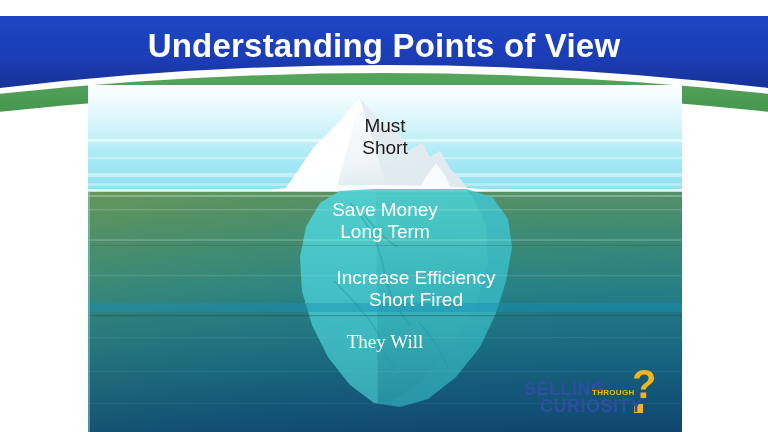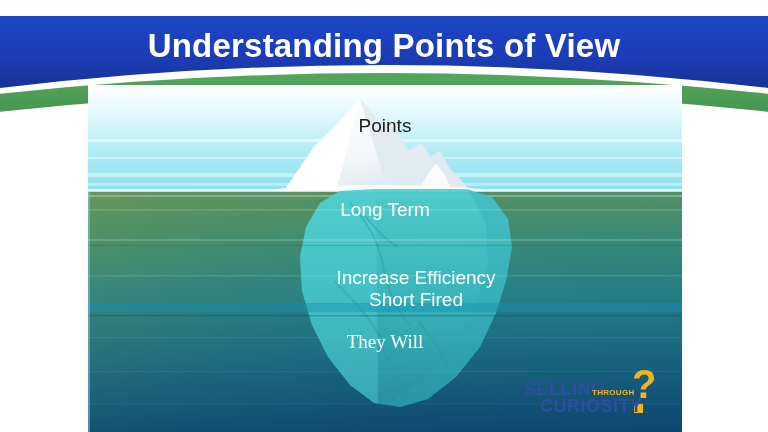--- a/index.html
+++ b/index.html
@@ -219,24 +219,26 @@
         <rect x="0" y="230" width="594" height="1.4" fill="#123a4a" opacity="0.30"></rect>
         <rect x="0" y="252" width="594" height="1.2" fill="#7fd3d6" opacity="0.12"></rect>
         <rect x="0" y="286" width="594" height="1.2" fill="#7fd3d6" opacity="0.10"></rect>
         <rect x="0" y="318" width="594" height="1.2" fill="#5bb6d6" opacity="0.10"></rect>
 
         <rect x="0" y="106" width="2" height="241" fill="#8fd8e2" opacity="0.45"></rect>
       </g>
     </svg>
 
     <div class="berg-label" id="label-tip">
-      <div>Points</div>
+      <div>Must</div>
+      <div>Short</div>
     </div>
 
     <div class="berg-label" id="label-one">
+      <div>Save Money</div>
       <div>Long Term</div>
     </div>
 
     <div class="berg-label" id="label-two">
       <div>Increase Efficiency</div>
       <div>Short Fired</div>
     </div>
 
     <div class="berg-label" id="label-three">
       <div>They Will</div>

